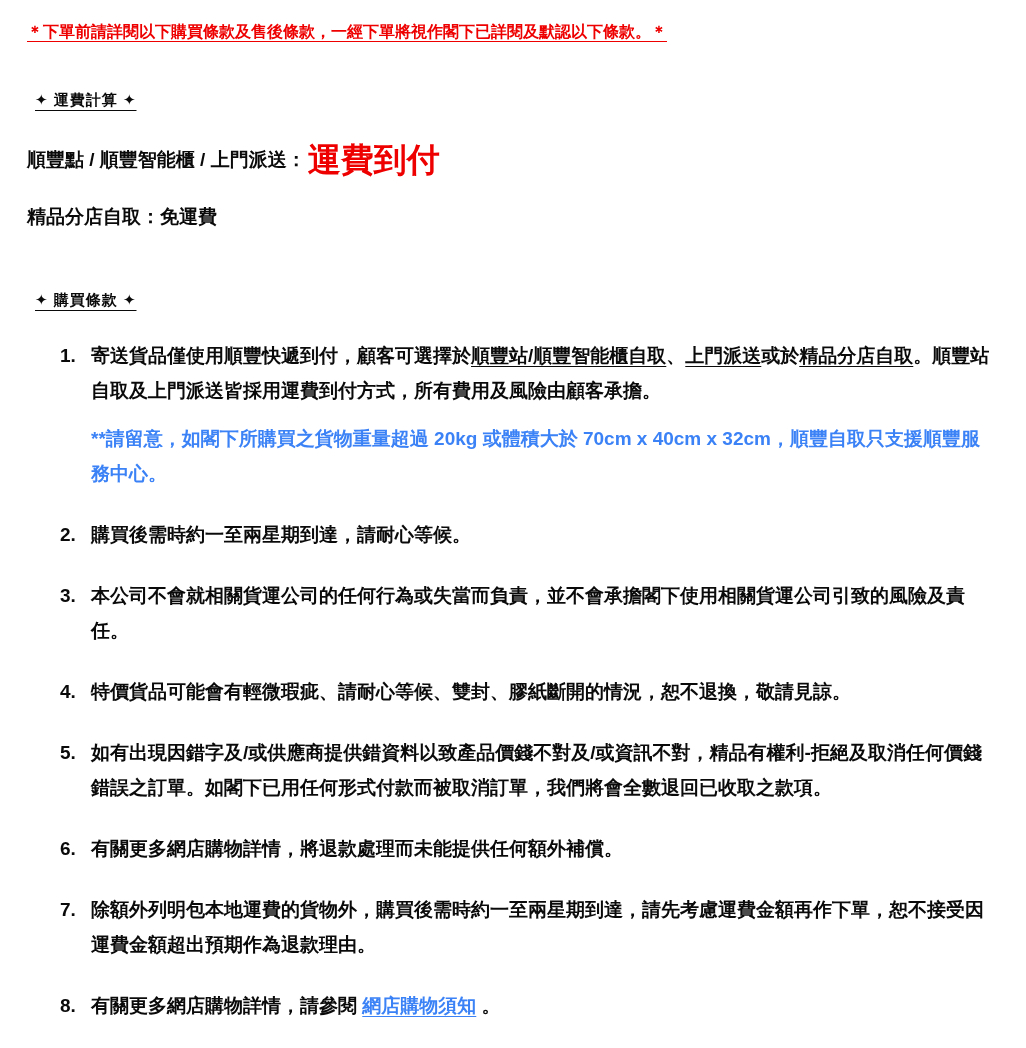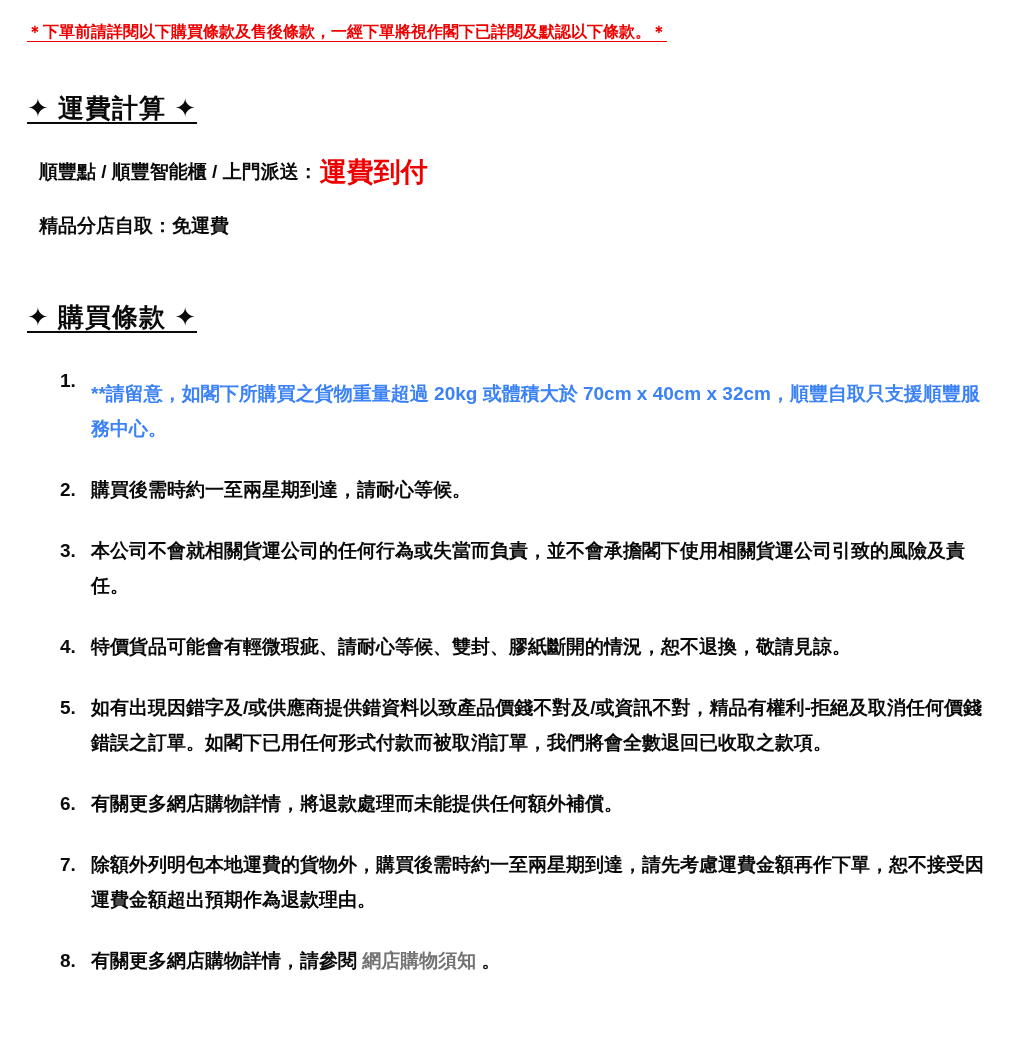--- a/index.html
+++ b/index.html
@@ -23,39 +23,39 @@
   .warning {
     color: #ee0000;
     font-size: 16px;
     line-height: 1.55;
     text-decoration: underline;
     text-underline-offset: 4px;
     margin: 8px 0 0 0;
   }
   
   .section-heading {
-    font-size: 26px;
-    margin: 46px 0 0 0;
+    font-size: 15px;
+    margin: 46px 0 0 8px;
     text-decoration: underline;
     text-underline-offset: 5px;
     letter-spacing: 1px;
   }
   .section-heading.second { margin-top: 60px; }
   
   .ship-line {
     font-size: 19px;
-    margin: 32px 0 0 12px;
+    margin: 32px 0 0 0;
     line-height: 1.4;
     display: flex;
     align-items: center;
   }
   .ship-line.second { margin-top: 26px; }
   .big-red {
     color: #ee0000;
-    font-size: 27px;
+    font-size: 33px;
     line-height: 1.1;
     margin-left: 2px;
   }
   
   .terms-list {
     margin-top: 26px;
     padding-left: 33px;
   }
   .term-item {
     display: flex;
@@ -76,21 +76,22 @@
   }
   .term-note {
     margin: 13px 0 0 0;
     color: #3b82f6;
   }
   .u {
     text-decoration: underline;
     text-underline-offset: 4px;
   }
   .shop-link {
-    color: #737373;
+    color: #3b82f6;
+    text-decoration: underline;
     text-underline-offset: 4px;
     cursor: pointer;
   }
 </style>
 </head>
 <body>
 
 <div class="page">
 
   <p class="warning">＊下單前請詳閱以下購買條款及售後條款，一經下單將視作閣下已詳閱及默認以下條款。＊</p>
@@ -104,20 +105,21 @@
 
   <p class="ship-line second">精品分店自取：免運費</p>
 
   <h2 class="section-heading second">✦ 購買條款 ✦</h2>
 
   <div class="terms-list">
 
     <div class="term-item first">
       <span class="term-num">1.</span>
       <div class="term-body">
+        <p class="term-text"><span>寄送貨品僅使用順豐快遞到付，顧客可選擇於</span><span class="u">順豐站/順豐智能櫃自取</span><span>、</span><span class="u">上門派送</span><span>或於</span><span class="u">精品分店自取</span><span>。順豐站自取及上門派送皆採用運費到付方式，所有費用及風險由顧客承擔。</span></p>
         <p class="term-note">**請留意，如閣下所購買之貨物重量超過 20kg 或體積大於 70cm x 40cm x 32cm，順豐自取只支援順豐服務中心。</p>
       </div>
     </div>
 
     <div class="term-item">
       <span class="term-num">2.</span>
       <div class="term-body">
         <p class="term-text">購買後需時約一至兩星期到達，請耐心等候。</p>
       </div>
     </div>

